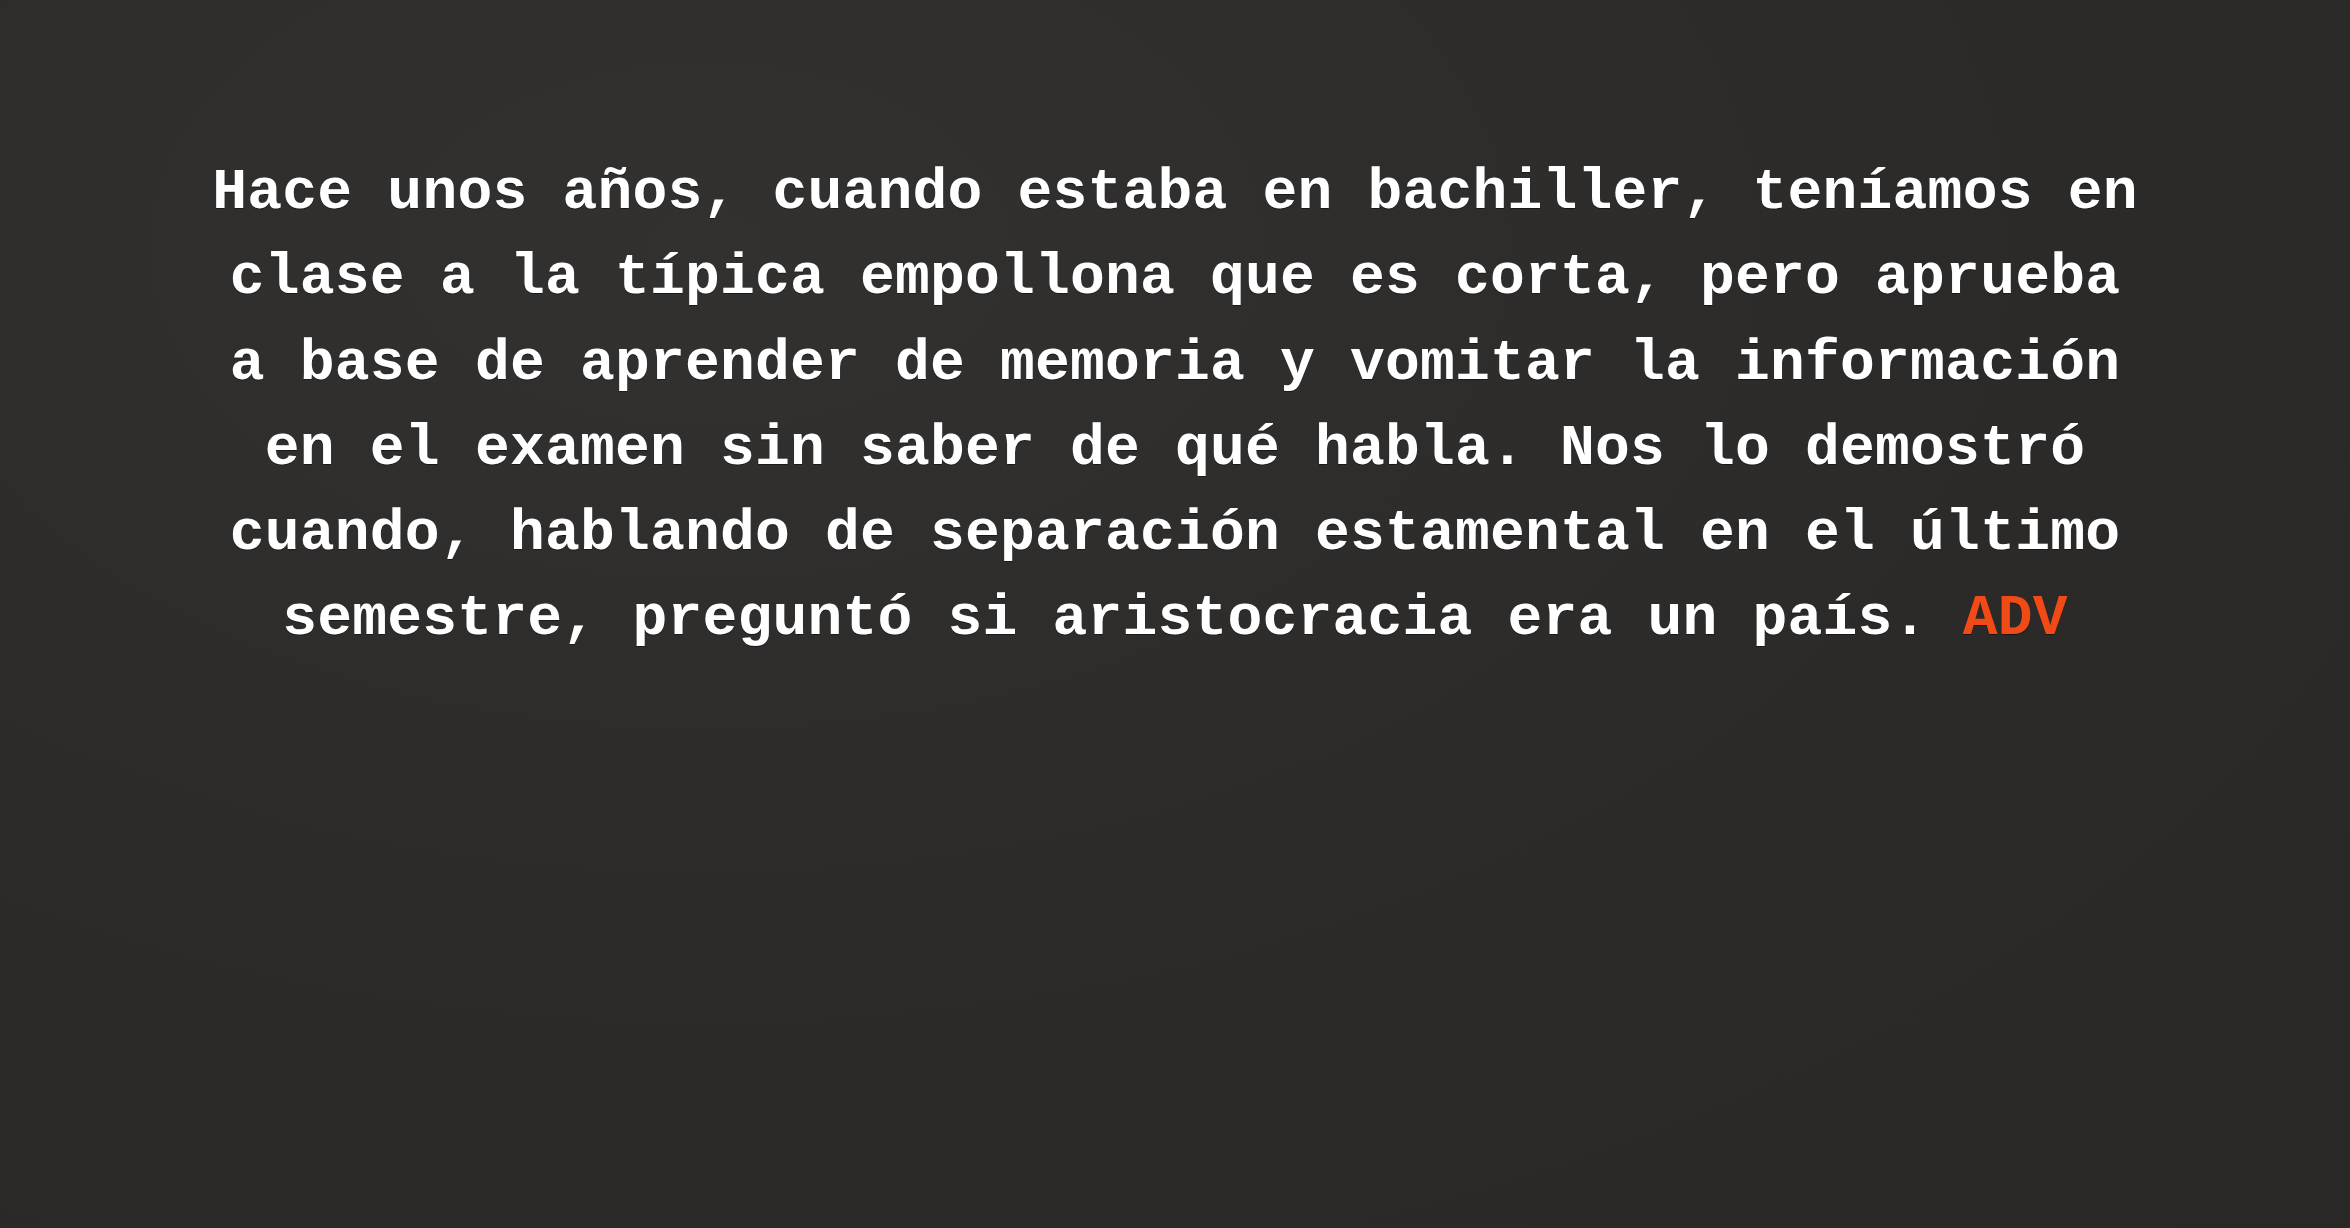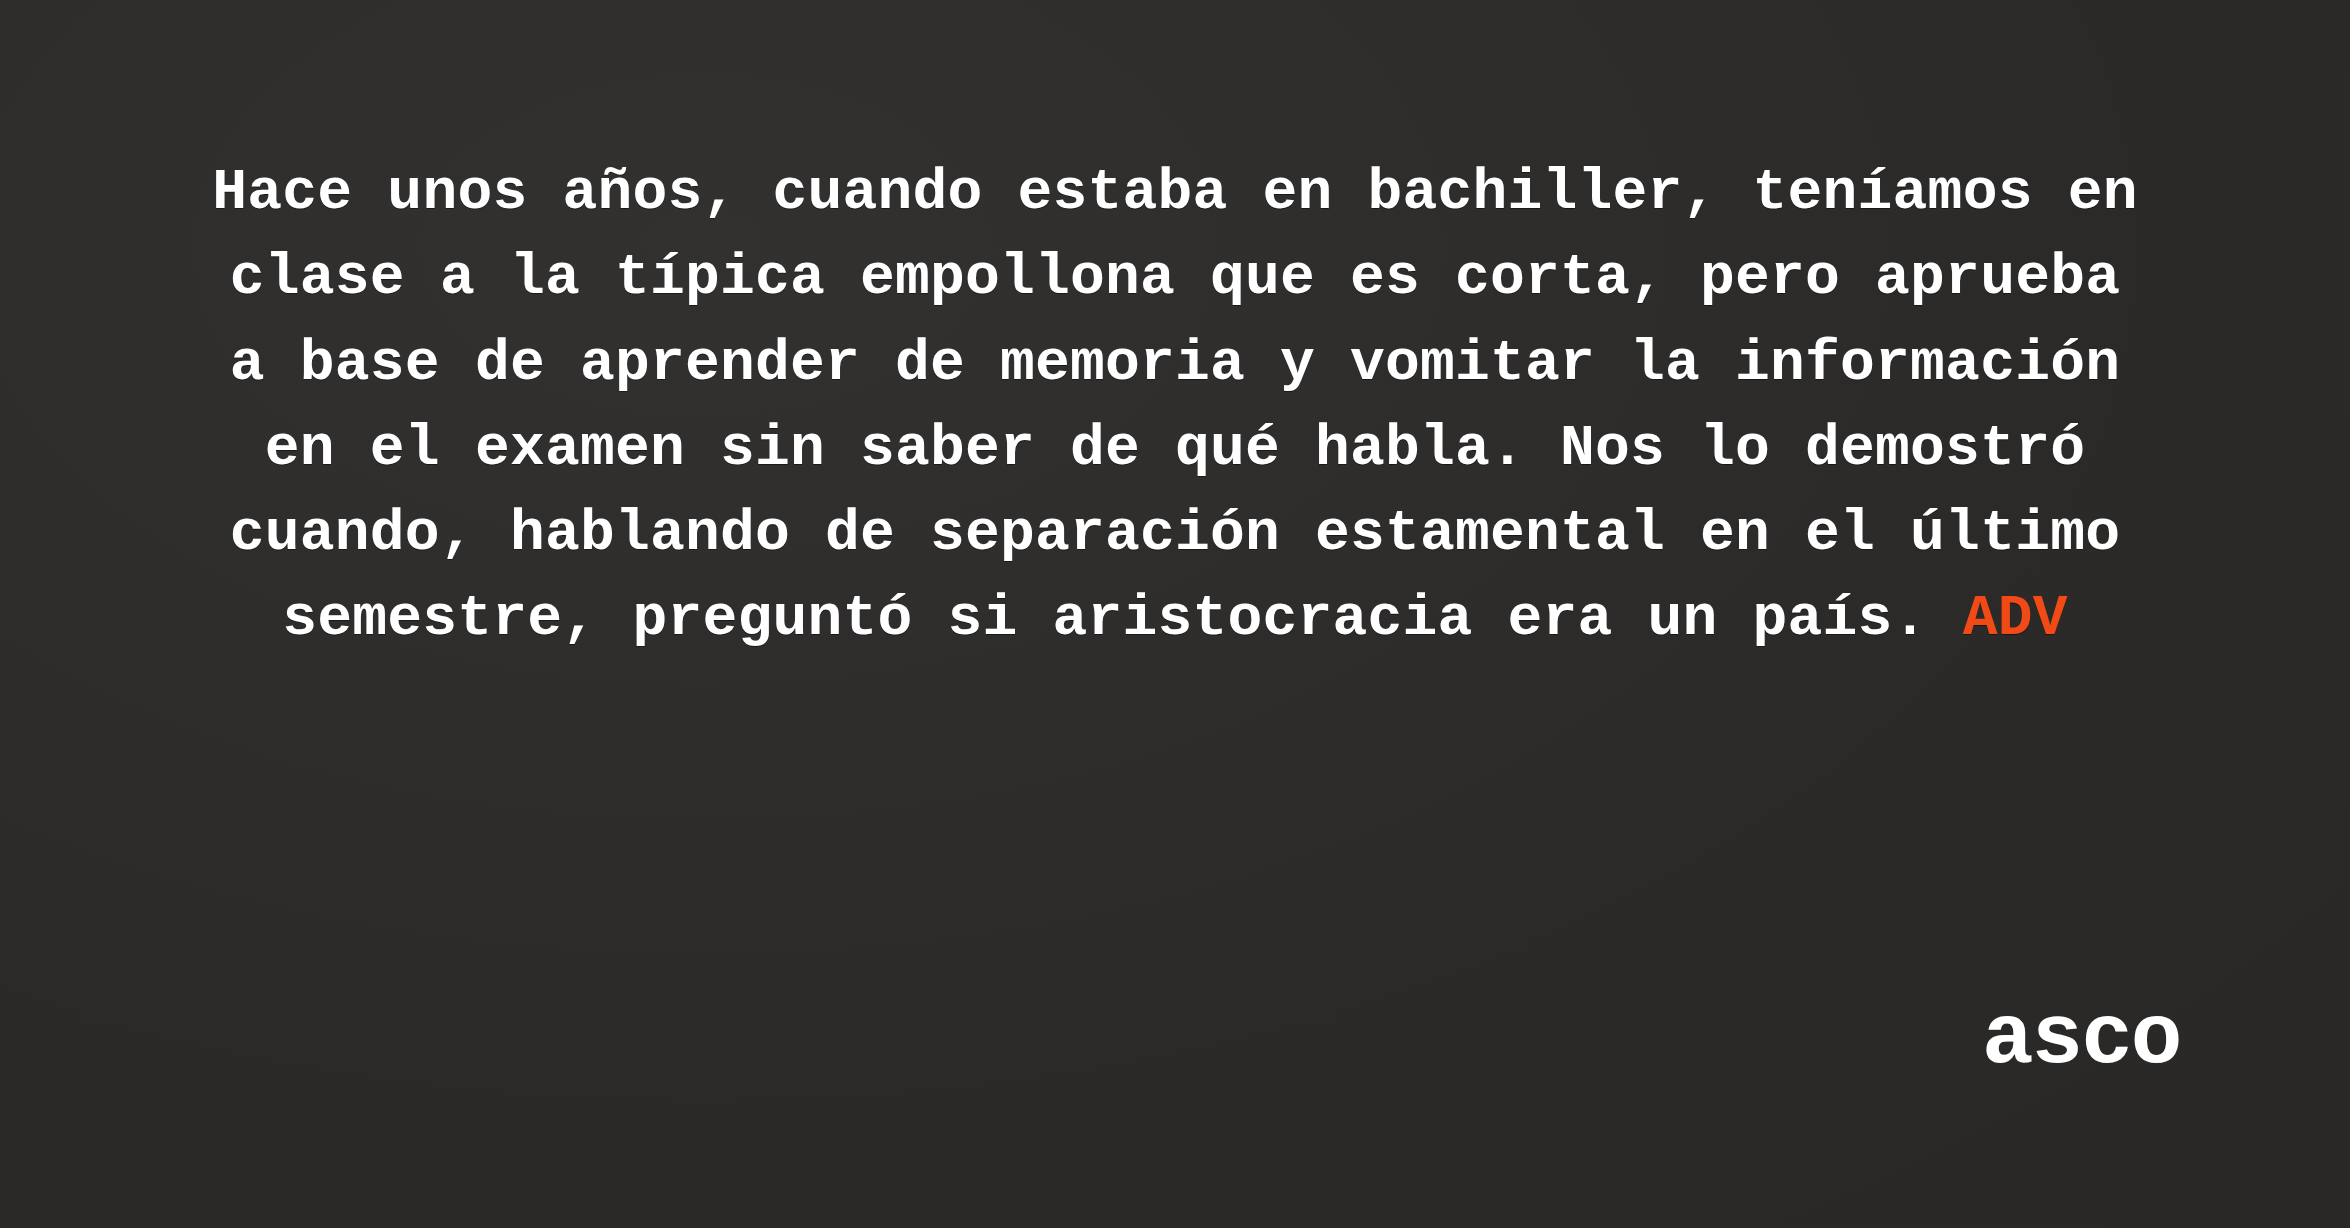--- a/index.html
+++ b/index.html
@@ -107,16 +107,15 @@
   <div class="grain"></div>
 
   <div class="quote-wrap">
     <div class="quote">
       <span>Hace unos años, cuando estaba en bachiller, teníamos en clase a la típica empollona que es corta, pero aprueba a base de aprender de memoria y vomitar la información en el examen sin saber de qué habla. Nos lo demostró cuando, hablando de separación estamental en el último semestre, preguntó si aristocracia era un país.</span>
       <span class="tag">ADV</span>
     </div>
   </div>
 
   <div class="logo">
-    <span class="row row1">asco</span>
   </div>
 
 </div>
 
 </body></html>

